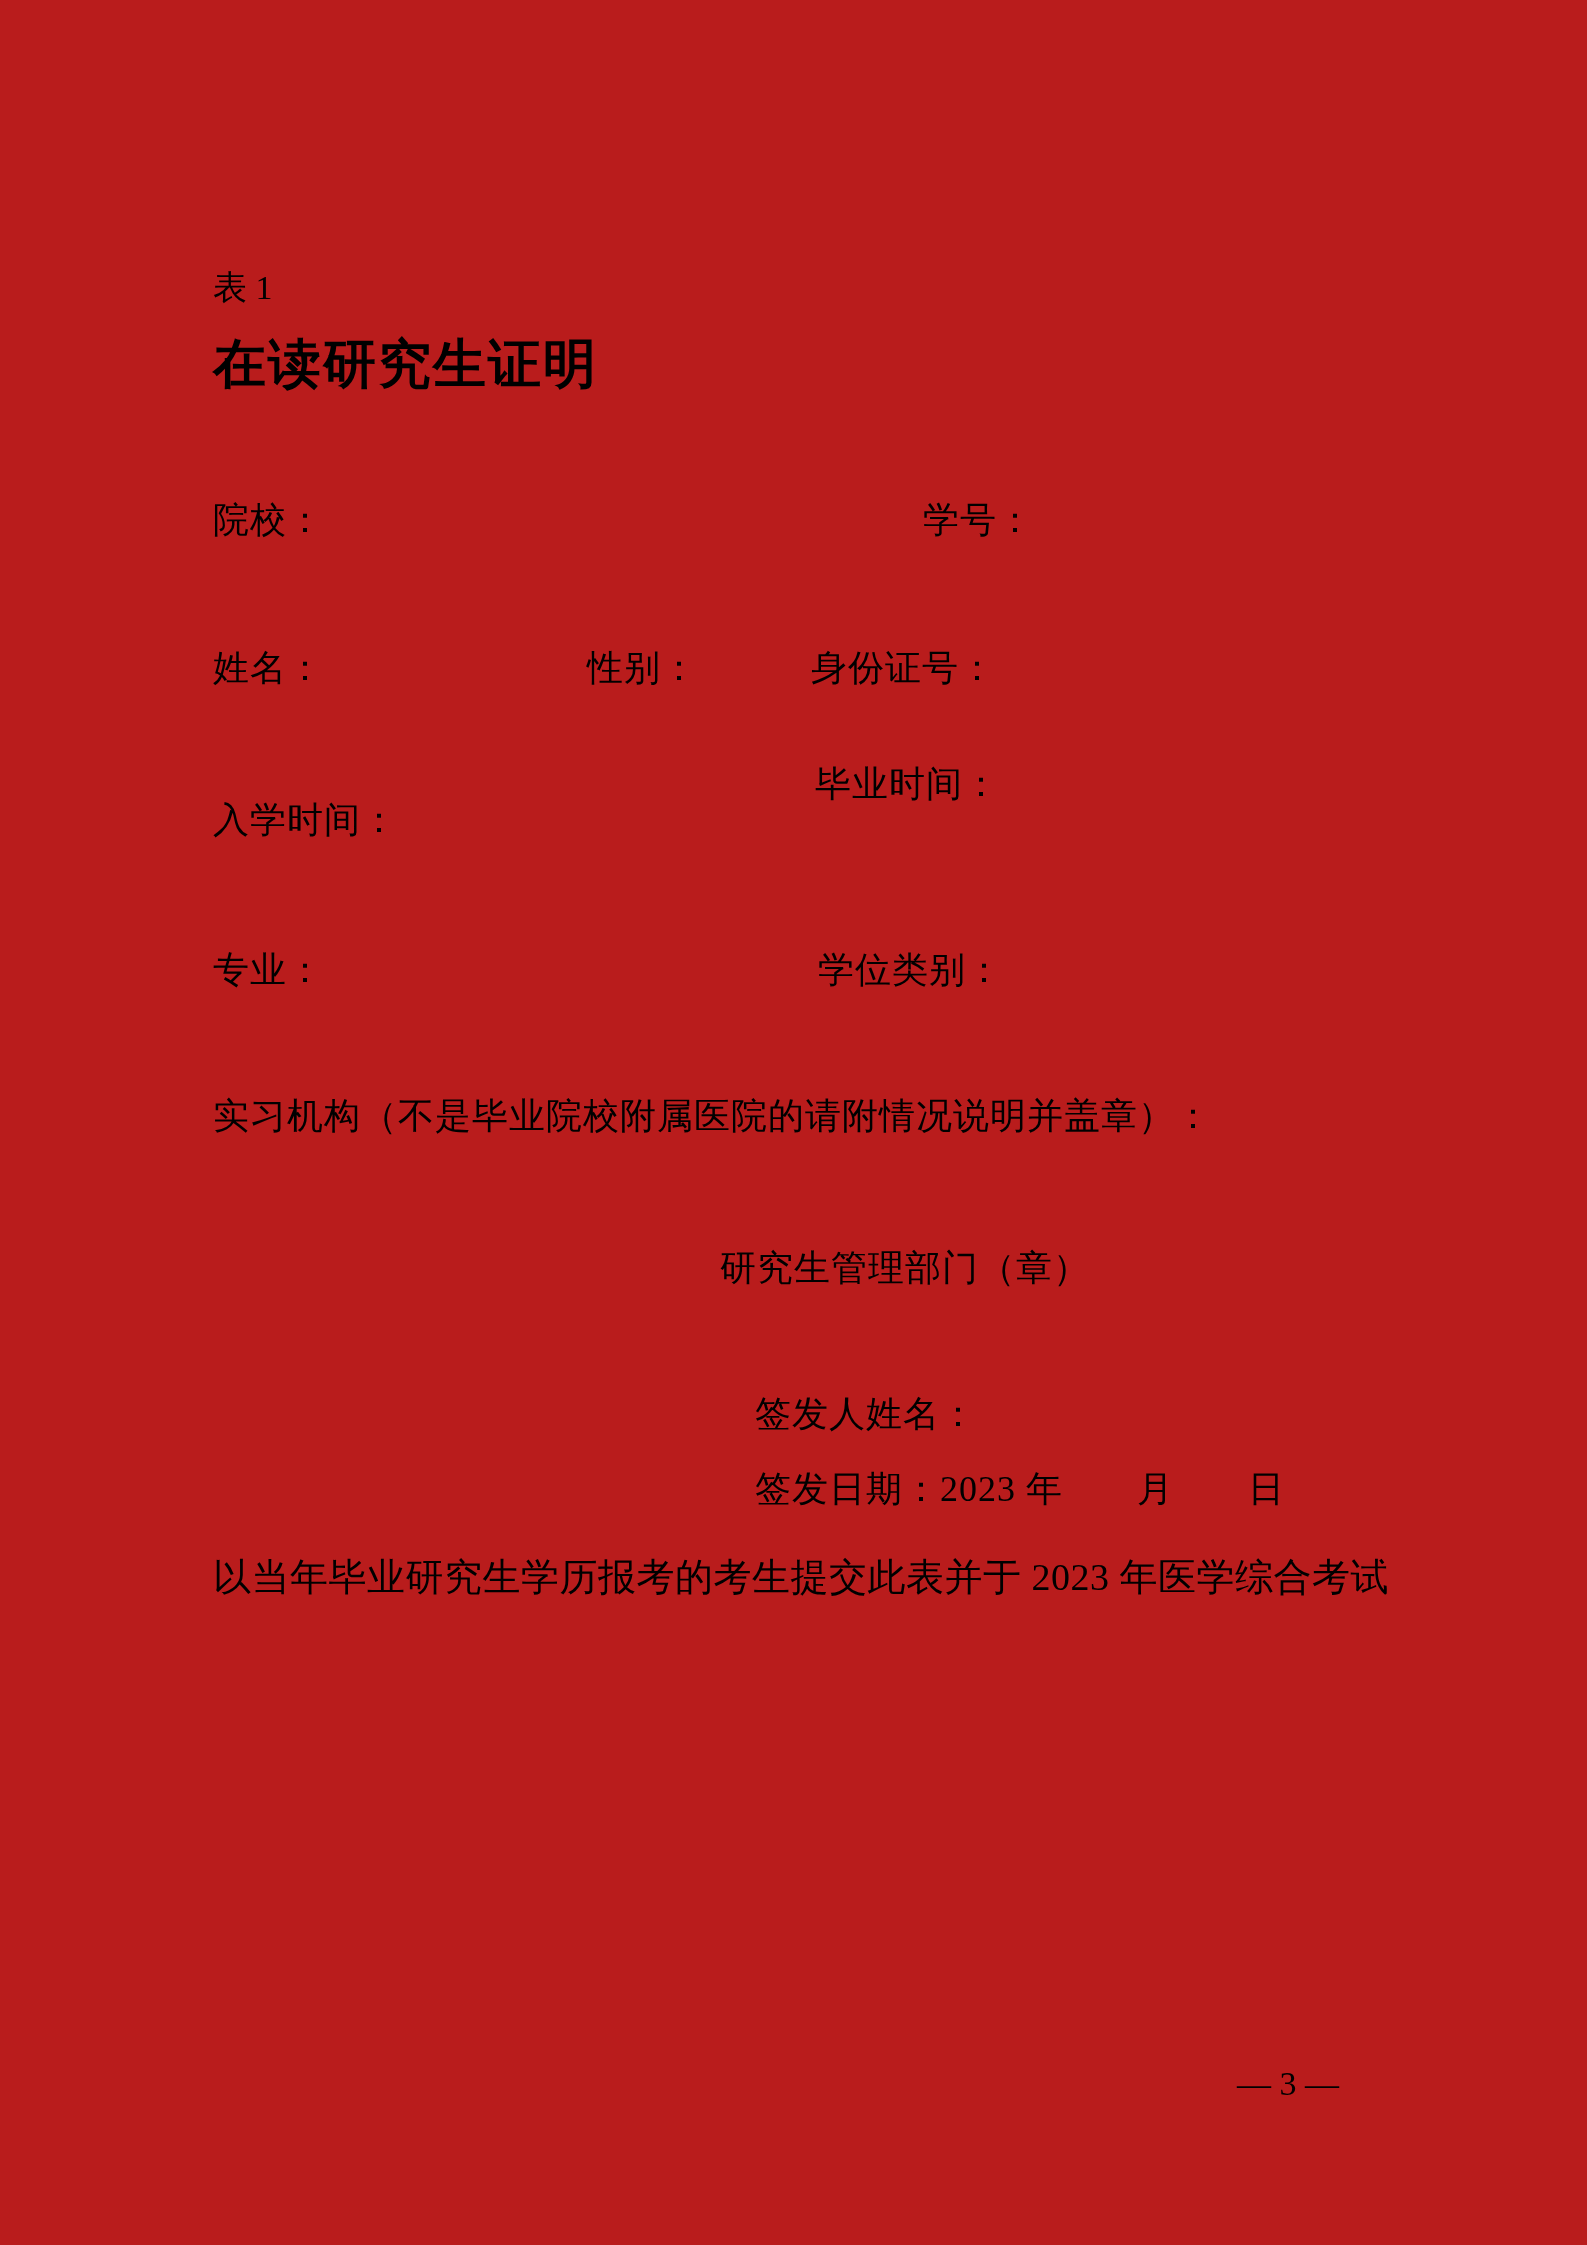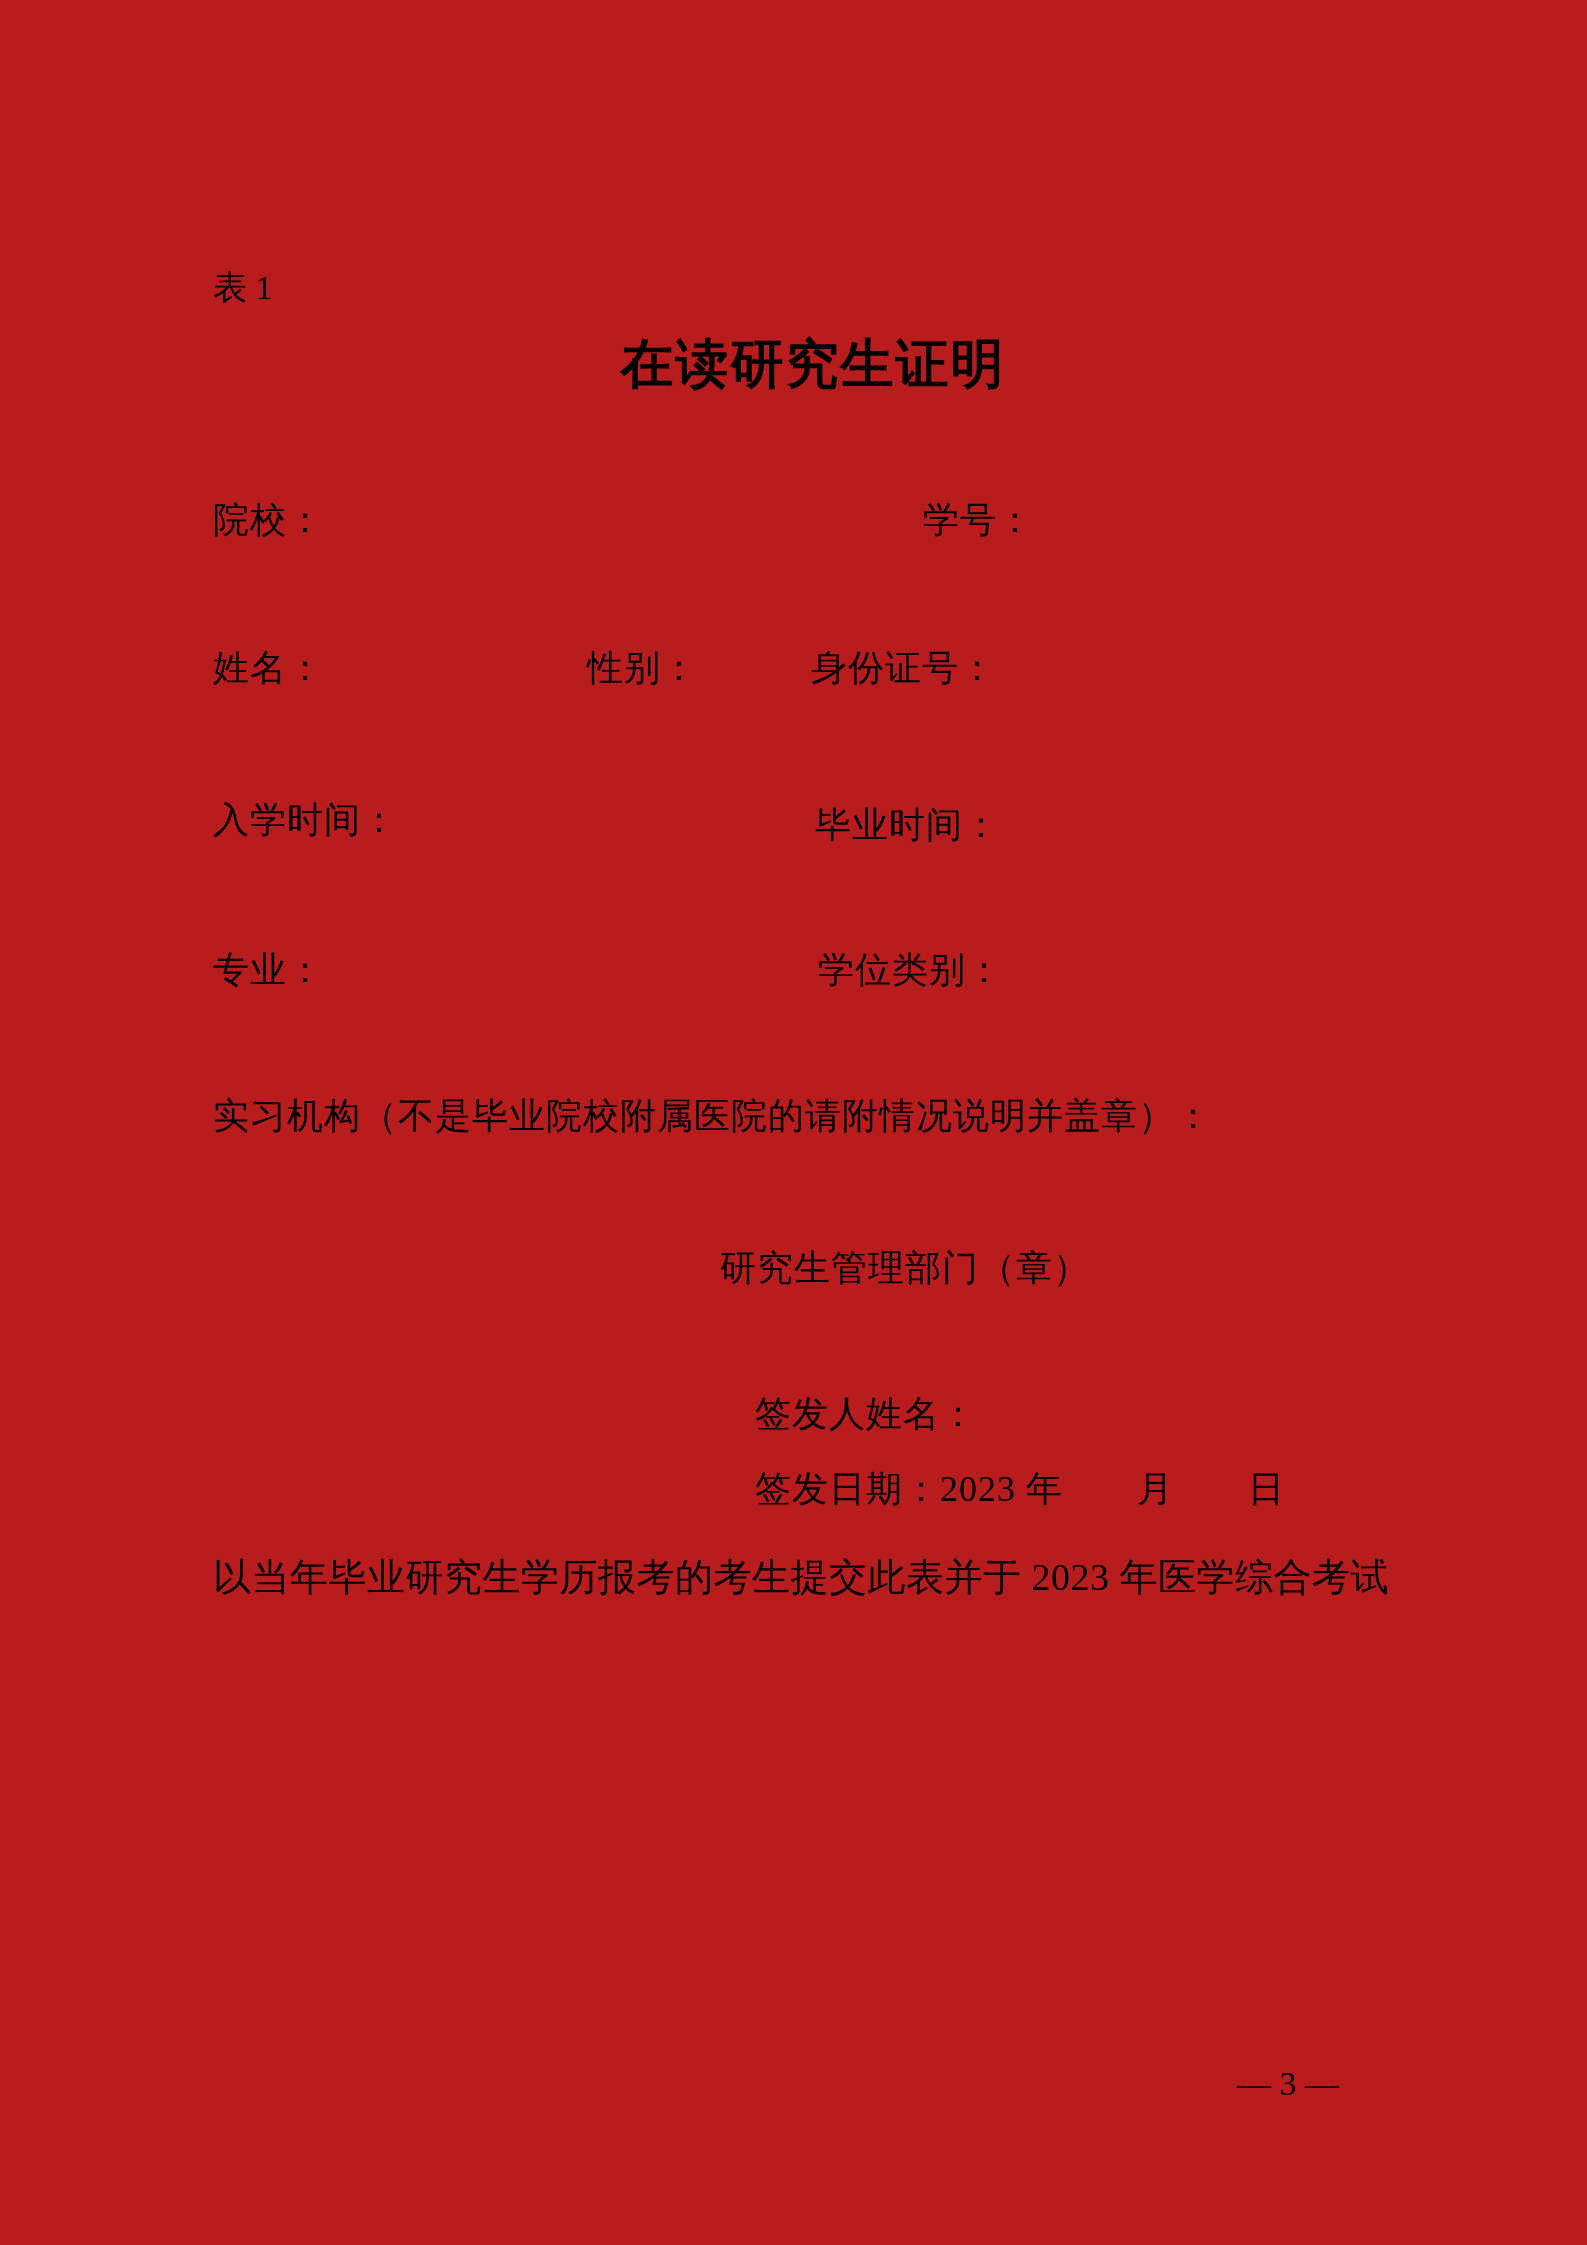--- a/index.html
+++ b/index.html
@@ -20,39 +20,39 @@
     overflow: hidden;
   }
   .abs { position: absolute; white-space: pre; line-height: 1.15; }
 
   
   #table-label { left: 213px; top: 268px; font-size: 34px; }
 
   
   #doc-title {
     left: 213px; top: 334px; width: 1200px;
-    text-align: center;
+    text-align: left;
     font-family: "Liberation Sans", "DejaVu Sans", sans-serif;
     font-weight: 700;
     font-size: 53px;
     letter-spacing: 2px;
   }
 
   
   .field { font-size: 36px; letter-spacing: 1px; }
 
   #school-label      { left: 213px; top: 500px; }
   #student-id-label  { left: 923px; top: 500px; }
 
   #name-label        { left: 213px; top: 648px; }
   #gender-label      { left: 587px; top: 648px; }
   #id-number-label   { left: 811px; top: 648px; }
 
   #enroll-label      { left: 213px; top: 800px; }
-  #graduate-label    { left: 815px; top: 805px; }
+  #graduate-label    { left: 815px; top: 764px; }
 
   #major-label       { left: 213px; top: 950px; }
   #degree-label      { left: 818px; top: 950px; }
 
   #internship-label  { left: 213px; top: 1096px; }
 
   #dept-seal-label   { left: 720px; top: 1248px; }
 
   #issuer-label      { left: 755px; top: 1394px; }
   #issue-date-label  { left: 755px; top: 1469px; }

